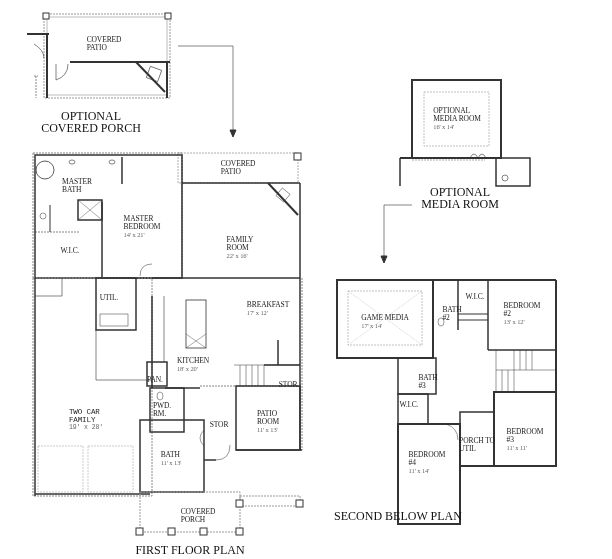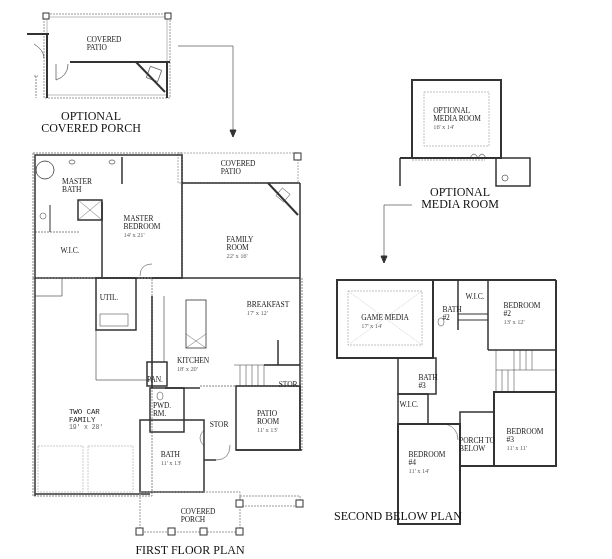--- a/index.html
+++ b/index.html
@@ -284,19 +284,19 @@
 <div class="lbl" style="left:409px;top:401px;">
   <span style="display:block">W.I.C.</span>
 </div>
 <div class="lbl" style="left:427px;top:451px;">
   <span style="display:block">BEDROOM</span>
   <span style="display:block">#4</span>
   <span class="dim">11' x 14'</span>
 </div>
 <div class="lbl" style="left:477px;top:437px;">
   <span style="display:block">PORCH TO</span>
-  <span style="display:block">BELOW</span>
+  <span style="display:block">UTIL</span>
 </div>
 <div class="lbl" style="left:525px;top:428px;">
   <span style="display:block">BEDROOM</span>
   <span style="display:block">#3</span>
   <span class="dim">11' x 11'</span>
 </div>
 
 </body></html>

